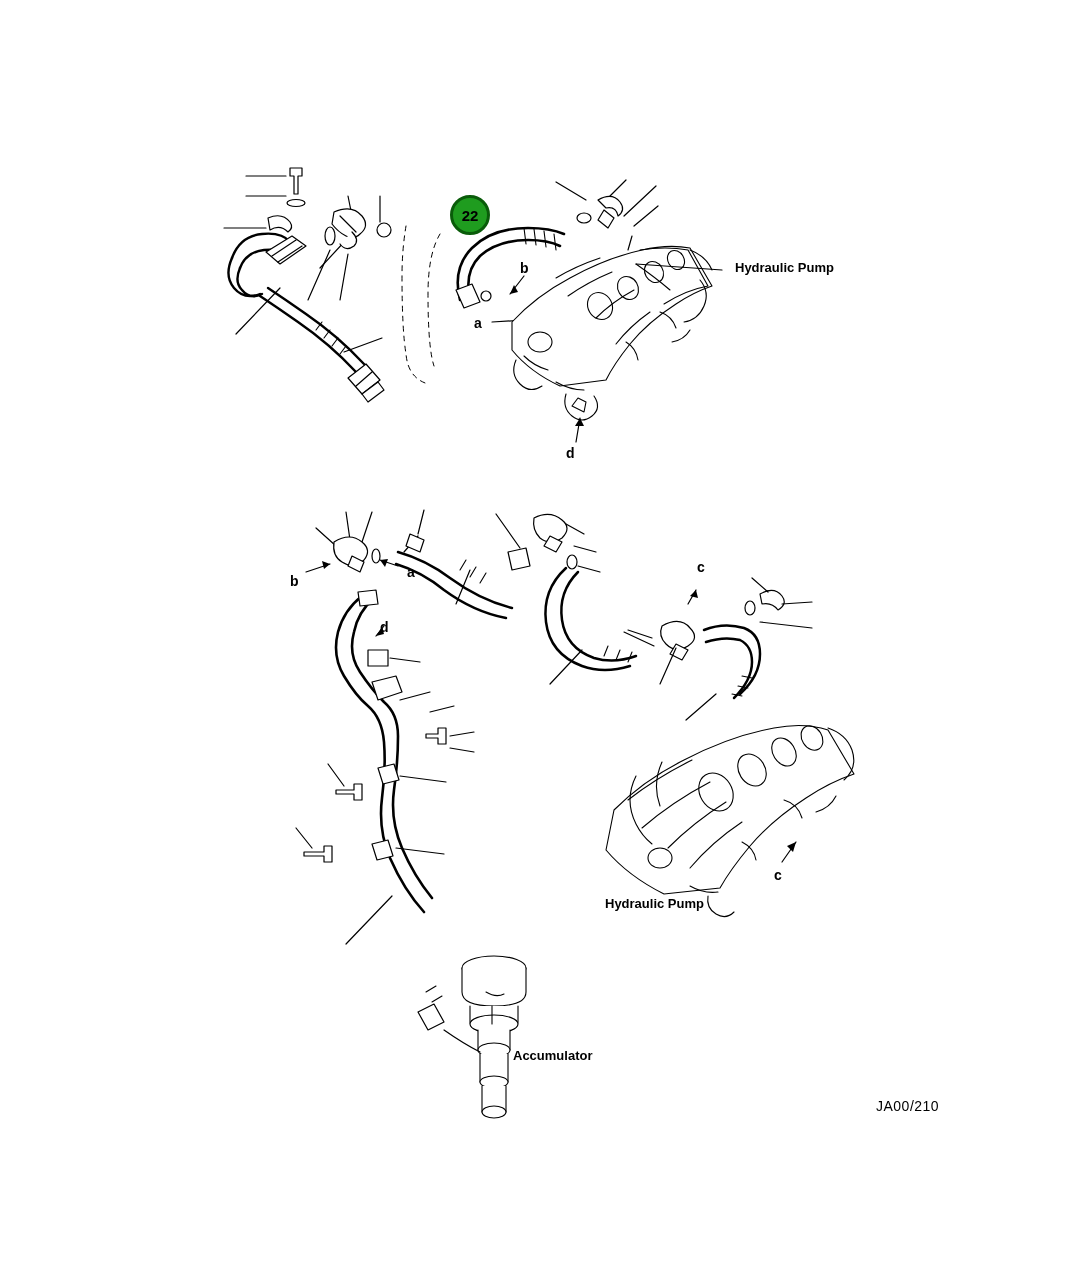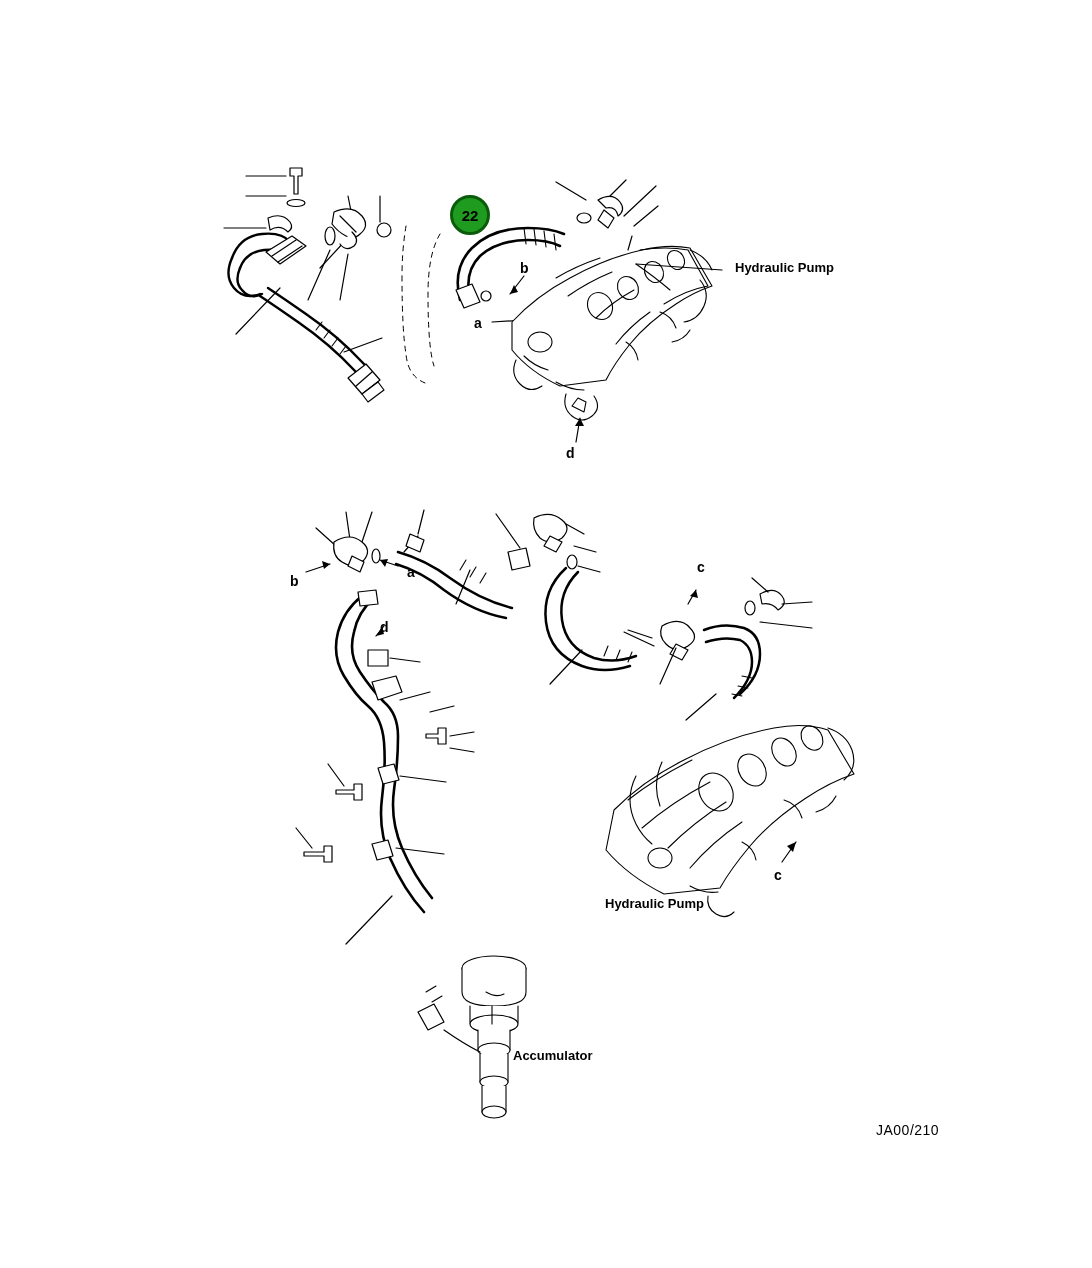--- a/index.html
+++ b/index.html
@@ -327,15 +327,15 @@
   <div class="lbl lbl-callout" style="left:290px; top:573px;">b</div>
   <div class="lbl lbl-callout" style="left:407px; top:564px;">a</div>
   <div class="lbl lbl-callout" style="left:380px; top:619px;">d</div>
   <div class="lbl lbl-callout" style="left:697px; top:559px;">c</div>
   <div class="lbl lbl-callout" style="left:774px; top:867px;">c</div>
 
   <div class="lbl lbl-bold" style="left:735px; top:260px;">Hydraulic Pump</div>
   <div class="lbl lbl-bold" style="left:605px; top:896px;">Hydraulic Pump</div>
   <div class="lbl lbl-bold" style="left:513px; top:1048px;">Accumulator</div>
 
-  <div class="lbl lbl-code" style="left:876px; top:1098px;margin-top:24px;">JA00/210</div>
+  <div class="lbl lbl-code" style="left:876px; top:1098px;">JA00/210</div>
 
 </div>
 
 </body></html>

